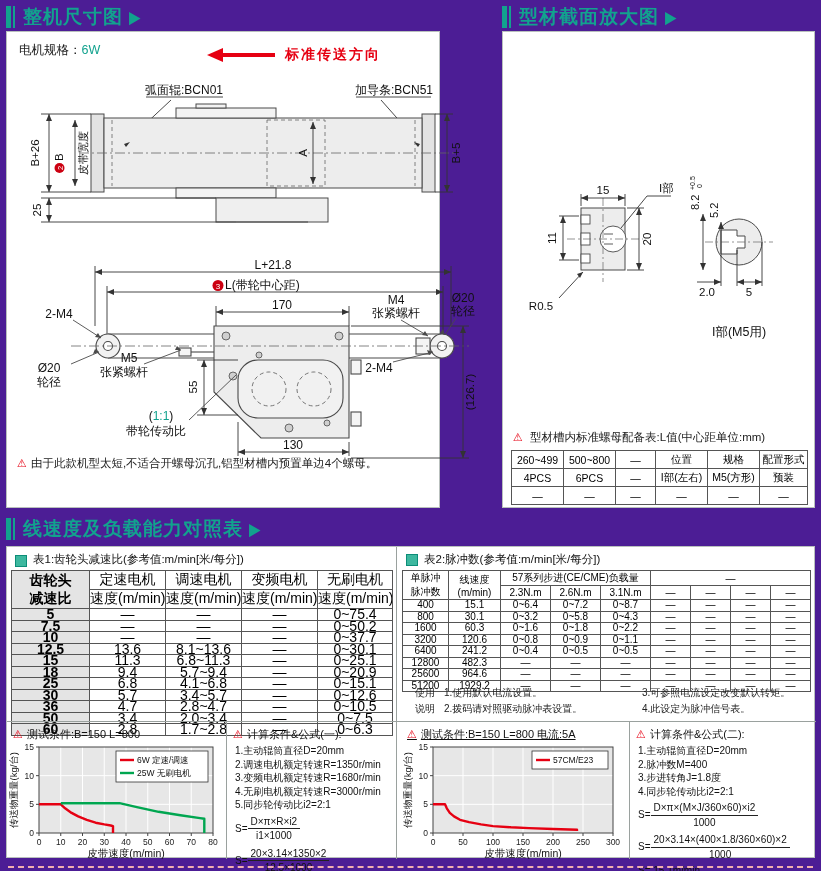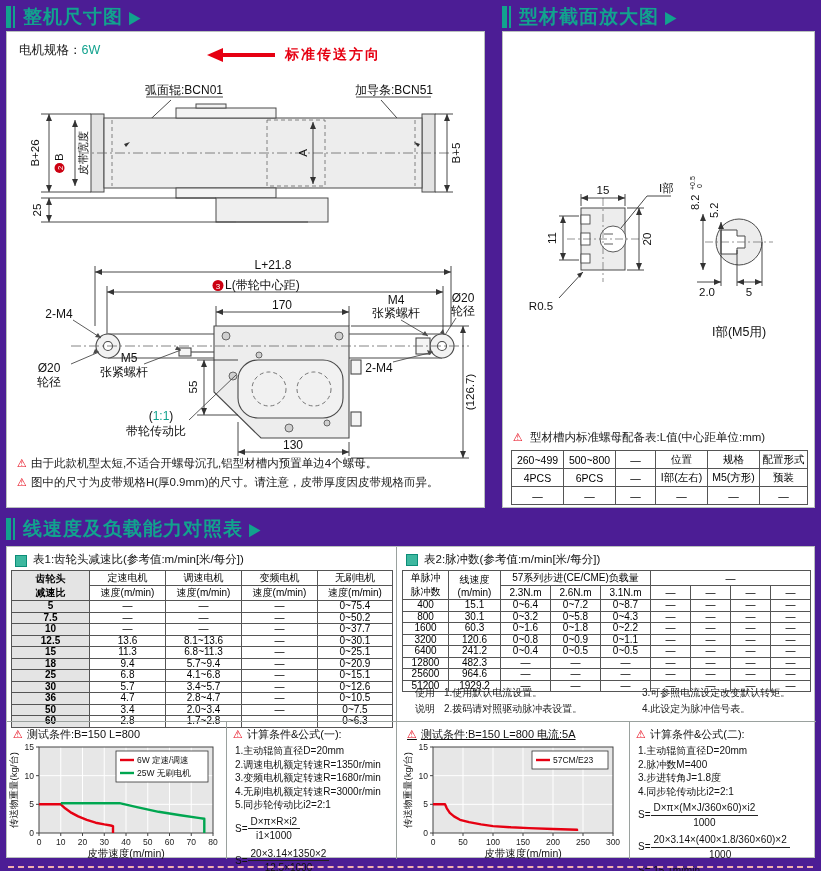--- a/index.html
+++ b/index.html
@@ -19,21 +19,21 @@
   .dir .bar{width:52px;height:4px;background:#e60012;}
   .dir .lbl{margin-left:10px;color:#e60012;font-weight:bold;font-size:14px;letter-spacing:2px;}
   .note-line{position:absolute;font-size:11.5px;color:#222;white-space:nowrap;}
   .warn{color:#e60012;font-size:11px;margin-right:4px;}
   svg text{font-family:"Liberation Sans","DejaVu Sans",sans-serif;}
   
   table{border-collapse:collapse;table-layout:fixed;}
   th,td{border:1px solid #555;text-align:center;padding:0;overflow:hidden;white-space:nowrap;}
   #nut-table{width:296px;font-size:10.5px;}
   #nut-table td{height:17px;}
-  #table1{width:381px;font-size:10px;}
+  #table1{width:381px;font-size:14px;}
   #table1 th{height:13px;font-weight:normal;}
   #table1 td{height:10.5px;line-height:10.5px;}
   #table1 td:first-child{background:#e4e4e4;font-weight:bold;}
   #table2{width:408px;font-size:10px;}
   #table2 th{height:13px;font-weight:normal;}
   #table2 td{height:10.5px;line-height:10.5px;}
   .tbl-title{position:absolute;display:flex;align-items:center;font-size:11.5px;color:#111;white-space:nowrap;}
   .tbl-title .sq{width:10px;height:10px;background:#3db89f;border:1px solid #0c8d78;margin-right:6px;}
   
   .usage{position:absolute;display:flex;font-size:10px;color:#222;}
@@ -54,21 +54,21 @@
 
 <div class="page">
 
   <div class="hdr" id="hdr1" style="left:6px;top:5px;">
     <span class="bar1"></span>
     <span class="bar2"></span>
     <span class="txt">整机尺寸图</span>
     <span class="arr">▶</span>
   </div>
 
-  <div class="panel" id="panel1" style="left:6px;top:31px;width:479px;height:477px;">
+  <div class="panel" id="panel1" style="left:6px;top:31px;width:434px;height:477px;">
     <div class="motor-line">
       <span>电机规格：</span><span class="val">6W</span>
     </div>
     <div class="dir">
       <span class="tri"></span>
       <span class="bar"></span>
       <span class="lbl">标准传送方向</span>
     </div>
 
     <svg style="position:absolute;left:4px;top:48px;" width="470" height="182" viewBox="0 0 470 182">
@@ -244,21 +244,20 @@
       <text x="452" y="42" font-size="12" text-anchor="middle" fill="#111">Ø20</text>
       <text x="452" y="55" font-size="12" text-anchor="middle" fill="#111">轮径</text>
       <text x="368" y="112" font-size="12" text-anchor="middle" fill="#111">2-M4</text>
       <text x="118" y="102" font-size="12" text-anchor="middle" fill="#111">M5</text>
       <text x="113" y="116" font-size="12" text-anchor="middle" fill="#111">张紧螺杆</text>
       <text x="150" y="160" font-size="12" text-anchor="middle" fill="#111"><tspan>(</tspan><tspan fill="#12a28e">1:1</tspan><tspan>)</tspan></text>
       <text x="145" y="175" font-size="12" text-anchor="middle" fill="#111">带轮传动比</text>
     </svg>
 
     <div class="note-line" style="left:10px;top:424px;"><span class="warn">⚠</span><span>由于此款机型太短,不适合开螺母沉孔,铝型材槽内预置单边4个螺母。</span></div>
-    <div class="note-line" style="left:10px;top:443px;"><span class="warn">⚠</span><span>图中的尺寸为皮带规格H(厚0.9mm)的尺寸。请注意，皮带厚度因皮带规格而异。</span></div>
   </div>
 
   <div class="hdr" id="hdr2" style="left:502px;top:5px;">
     <span class="bar1"></span>
     <span class="bar2"></span>
     <span class="txt">型材截面放大图</span>
     <span class="arr">▶</span>
   </div>
 
   <div class="panel" id="panel2" style="left:502px;top:31px;width:313px;height:477px;">

